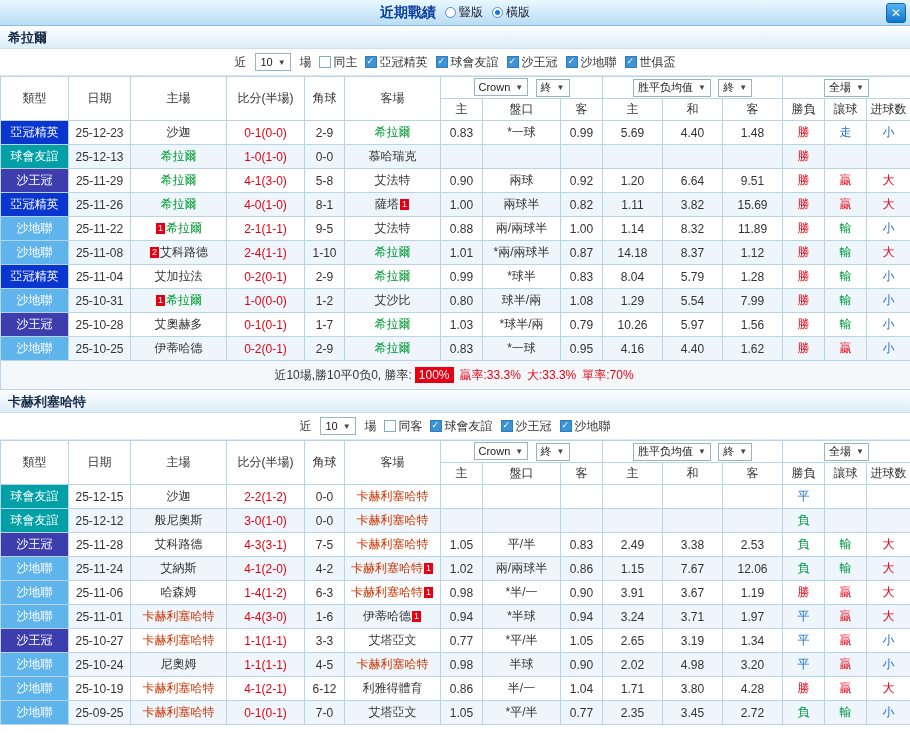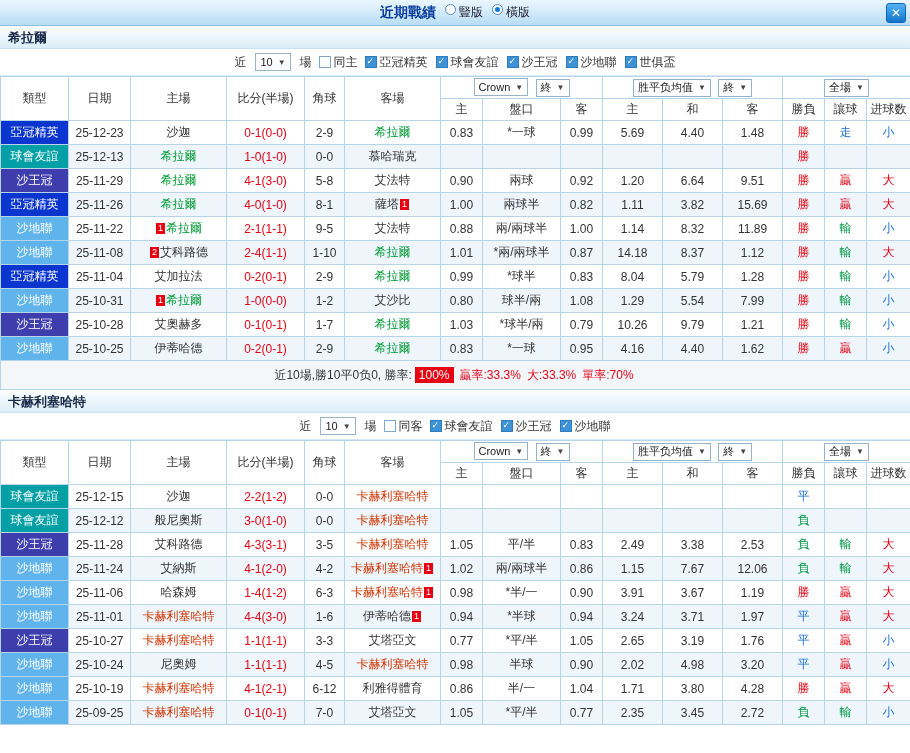--- a/index.html
+++ b/index.html
@@ -1,20 +1,20 @@
 <!DOCTYPE html>
 <html><head>
 <meta charset="utf-8">
 <style>
 *{box-sizing:border-box;margin:0;padding:0}
 body{font-family:"Liberation Sans","DejaVu Sans",sans-serif;width:910px;background:#fff;font-size:12px;color:#333}
 .app{width:910px}
 .titlebar{position:relative;height:26px;background:linear-gradient(#eaf7ff,#b9ddf4);border-bottom:1px solid #8fc0e2;display:flex;align-items:center;justify-content:center;gap:9px}
 .title{color:#0a3d9c;font-weight:bold;font-size:14px}
-.radio-opt{display:inline-flex;gap:3px;font-size:12px;color:#223;cursor:pointer}
+.radio-opt{display:inline-flex;align-items:center;gap:3px;font-size:12px;color:#223;cursor:pointer}
 .radio{width:11px;height:11px;border-radius:50%;border:1px solid #4f8cc9;background:#fff;display:inline-block;position:relative}
 .radio.checked::after{content:"";position:absolute;left:2px;top:2px;right:2px;bottom:2px;border-radius:50%;background:#0f7ad6}
 .close-btn{position:absolute;right:4px;top:3px;width:20px;height:20px;background:linear-gradient(#53b5f5,#1274c8);border:1px solid #0f67b4;border-radius:3px;color:#fff;font-size:12px;font-weight:bold;text-align:center;line-height:18px;cursor:pointer}
 .team-bar{height:23px;line-height:23px;padding-left:8px;background:linear-gradient(#fdfeff,#dcedf9);border-bottom:1px solid #cadff0;font-weight:bold;font-size:13px;color:#1a2b4a}
 .filter-bar{height:27px;display:flex;align-items:center;justify-content:center;gap:7px;border-bottom:1px solid #d9e9f5;background:#fff;font-size:12px}
 .selectbox{display:inline-flex;align-items:center;gap:5px;height:18px;padding:0 4px;border:1px solid #98b2c6;background:#fff;font-size:11px;color:#222;cursor:pointer;margin:0 2px}
 .selectbox .arr{font-size:8px;color:#444}
 .cb-item{display:inline-flex;align-items:center;gap:3px;cursor:pointer}
 .cb{width:12px;height:12px;border:1px solid #7fa9c9;background:#fff;display:inline-block;position:relative}
 .cb.checked{background:#3e92d6;border-color:#2d7cbd}
@@ -293,22 +293,22 @@
               <td class="league" style="background: rgb(61, 61, 174);">沙王冠</td>
               <td>25-10-28</td>
               <td class="team"><span>艾奧赫多</span></td>
               <td class="score">0-1(0-1)</td>
               <td>1-7</td>
               <td class="team"><span style="color: rgb(0, 153, 51);">希拉爾</span></td>
               <td>1.03</td>
               <td>*球半/兩</td>
               <td>0.79</td>
               <td>10.26</td>
-              <td>9.79</td>
-              <td>1.21</td>
+              <td>5.97</td>
+              <td>1.56</td>
               <td style="color: rgb(230, 0, 18);">勝</td>
               <td style="color: rgb(0, 153, 68);">輸</td>
               <td style="color: rgb(31, 111, 208);">小</td>
             </tr>
             <tr>
               <td class="league" style="background: rgb(95, 180, 236);">沙地聯</td>
               <td>25-10-25</td>
               <td class="team"><span>伊蒂哈德</span></td>
               <td class="score">0-2(0-1)</td>
               <td>2-9</td>
@@ -462,21 +462,21 @@
               <td></td>
               <td style="color: rgb(0, 153, 68);">負</td>
               <td></td>
               <td></td>
             </tr>
             <tr>
               <td class="league" style="background: rgb(61, 61, 174);">沙王冠</td>
               <td>25-11-28</td>
               <td class="team"><span>艾科路德</span></td>
               <td class="score">4-3(3-1)</td>
-              <td>3-5</td>
+              <td>7-5</td>
               <td class="team"><span style="color: rgb(204, 51, 0);">卡赫利塞哈特</span></td>
               <td>1.05</td>
               <td>平/半</td>
               <td>0.83</td>
               <td>2.49</td>
               <td>3.38</td>
               <td>2.53</td>
               <td style="color: rgb(0, 153, 68);">負</td>
               <td style="color: rgb(0, 153, 68);">輸</td>
               <td style="color: rgb(230, 0, 18);">大</td>
@@ -537,21 +537,21 @@
               <td>25-10-27</td>
               <td class="team"><span style="color: rgb(204, 51, 0);">卡赫利塞哈特</span></td>
               <td class="score">1-1(1-1)</td>
               <td>3-3</td>
               <td class="team"><span>艾塔亞文</span></td>
               <td>0.77</td>
               <td>*平/半</td>
               <td>1.05</td>
               <td>2.65</td>
               <td>3.19</td>
-              <td>1.76</td>
+              <td>1.34</td>
               <td style="color: rgb(31, 111, 208);">平</td>
               <td style="color: rgb(230, 0, 18);">贏</td>
               <td style="color: rgb(31, 111, 208);">小</td>
             </tr>
             <tr>
               <td class="league" style="background: rgb(95, 180, 236);">沙地聯</td>
               <td>25-10-24</td>
               <td class="team"><span>尼奧姆</span></td>
               <td class="score">1-1(1-1)</td>
               <td>4-5</td>

